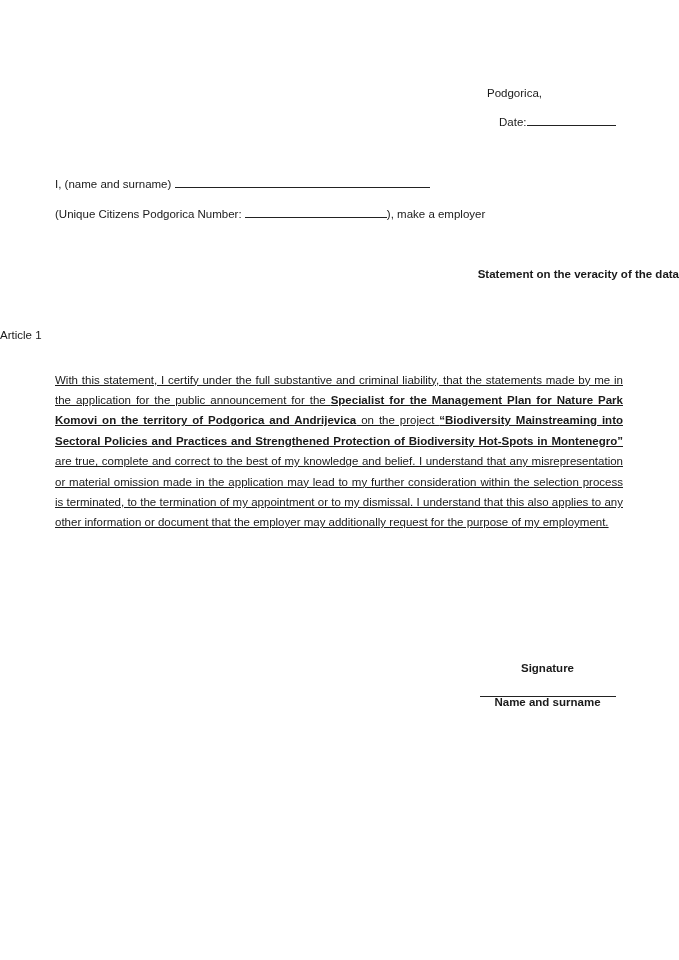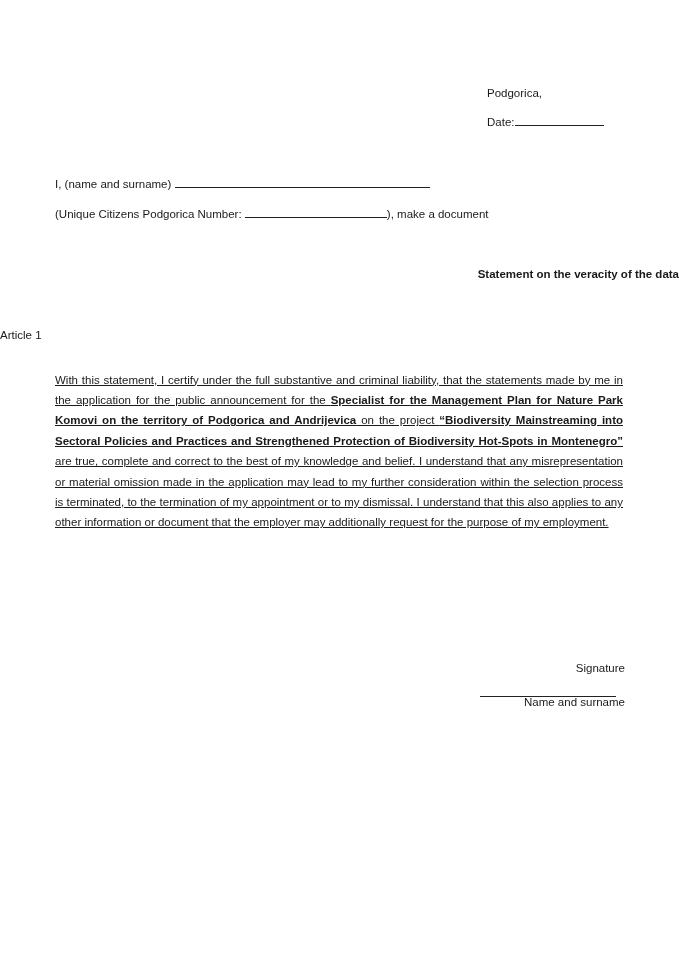--- a/index.html
+++ b/index.html
@@ -32,20 +32,21 @@
     line-height: 1.0;
   }
   .header-city {
     display: block;
     white-space: nowrap;
   }
   .header-date {
     display: block;
     margin-top: 17px;
     white-space: nowrap;
+    margin-left: 12px;
   }
   .rule-inline {
     display: inline-block;
     border-bottom: 1.4px solid #222;
     vertical-align: baseline;
   }
   .rule-date { width: 89px; }
 
   
   .intro {
@@ -95,23 +96,24 @@
     text-decoration: underline;
   }
   .body-paragraph b { font-weight: bold; }
 
   
   .signature-block {
     position: absolute;
     left: 470px;
     top: 663px;
     width: 155px;
-    text-align: right;
+    text-align: center;
     font-size: 11.5px;
     line-height: 1.0;
+    font-weight: bold;
   }
   .signature-label { display: block; }
   .signature-rule {
     display: block;
     margin: 21px auto 0 auto;
     width: 136px;
     border-bottom: 1.4px solid #222;
     height: 0;
   }
   .signature-name {
@@ -123,21 +125,21 @@
 
 <div class="page">
 
   <div class="header-block">
     <span class="header-city">Podgorica,</span>
     <span class="header-date"><span>Date:</span><span class="rule-inline rule-date"></span></span>
   </div>
 
   <div class="intro">
     <span class="intro-line-1"><span>I, (name and surname)</span>&nbsp;<span class="rule-inline rule-name"></span></span>
-    <span class="intro-line-2"><span>(Unique Citizens Podgorica Number:</span>&nbsp;<span class="rule-inline rule-id"></span><span>), make a document</span></span>
+    <span class="intro-line-2"><span>(Unique Citizens Podgorica Number:</span>&nbsp;<span class="rule-inline rule-id"></span><span>), make a employer</span></span>
   </div>
 
   <div class="doc-title">Statement on the veracity of the data</div>
 
   <div class="article-heading">Article 1</div>
 
   <p class="body-paragraph"><span>With this statement, I certify under the full substantive and criminal liability, that the statements made by me in the application for the public announcement for the </span><b>Specialist for the Management Plan for Nature Park Komovi on the territory of Podgorica and Andrijevica</b><span> on the project </span><b>“Biodiversity Mainstreaming into Sectoral Policies and Practices and Strengthened Protection of Biodiversity Hot-Spots in Montenegro”</b><span> are true, complete and correct to the best of my knowledge and belief. I understand that any misrepresentation or material omission made in the application may lead to my further consideration within the selection process is terminated, to the termination of my appointment or to my dismissal. I understand that this also applies to any other information or document that the employer may additionally request for the purpose of my employment.</span></p>
 
   <div class="signature-block">
     <span class="signature-label">Signature</span>

